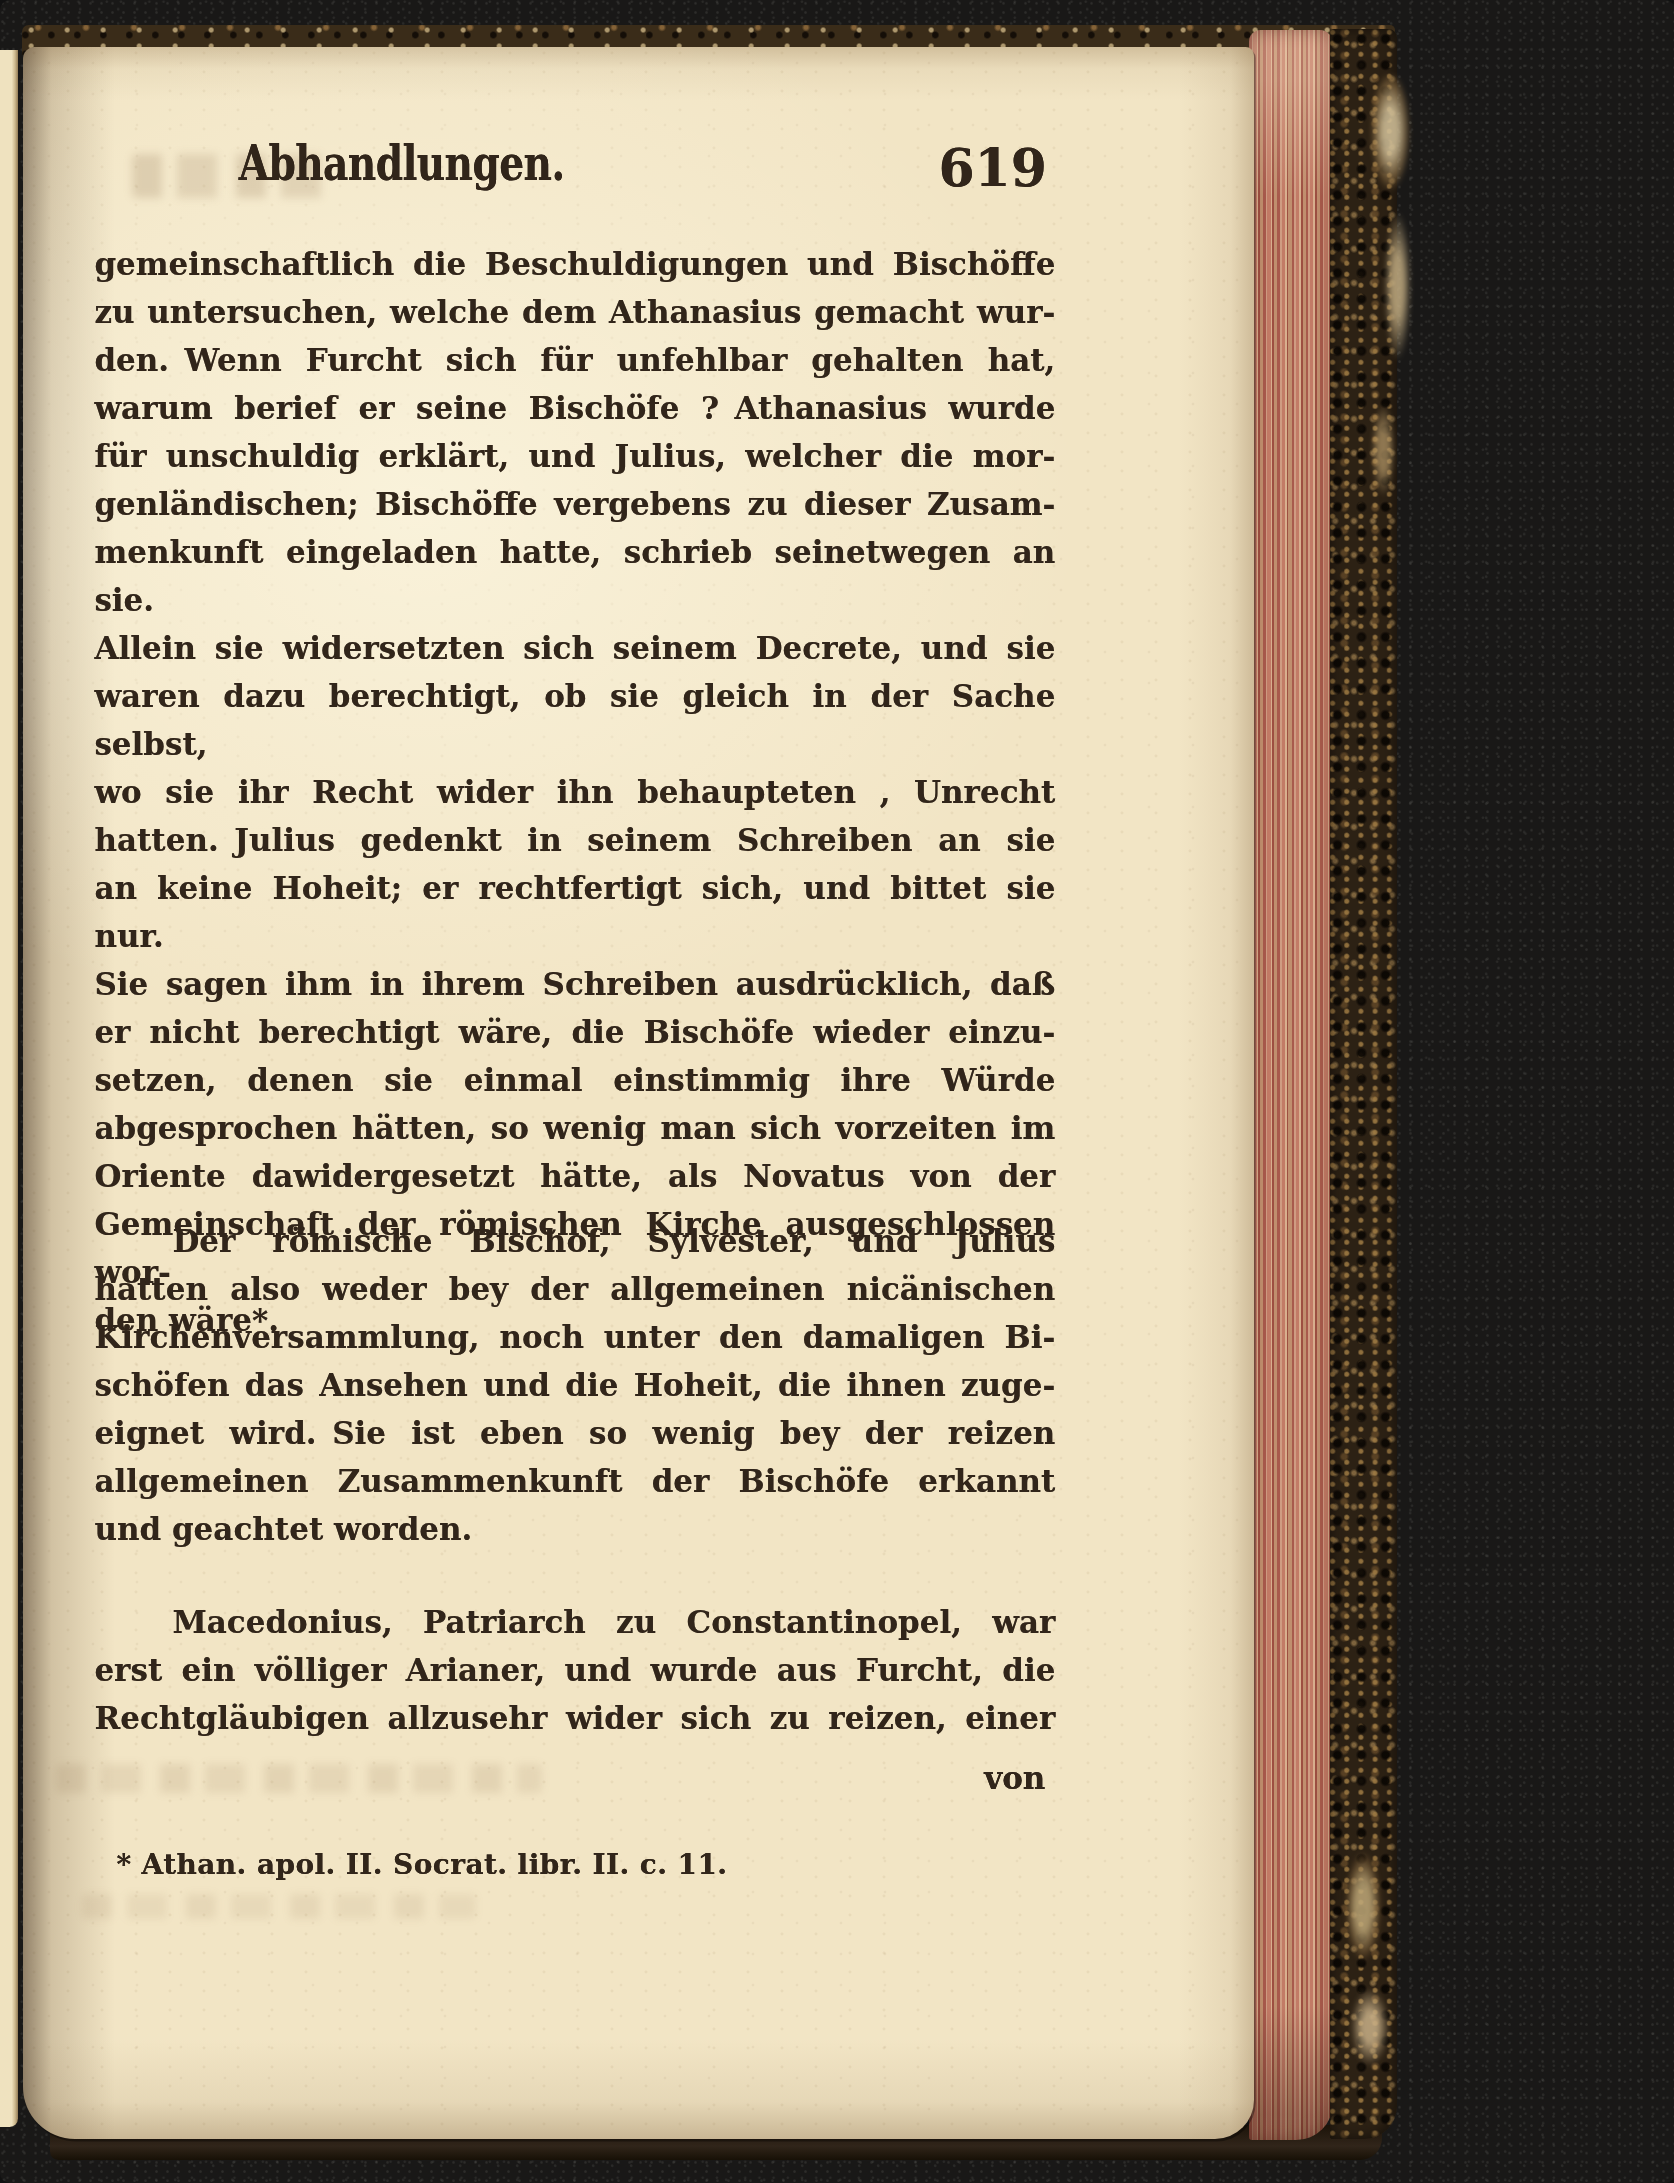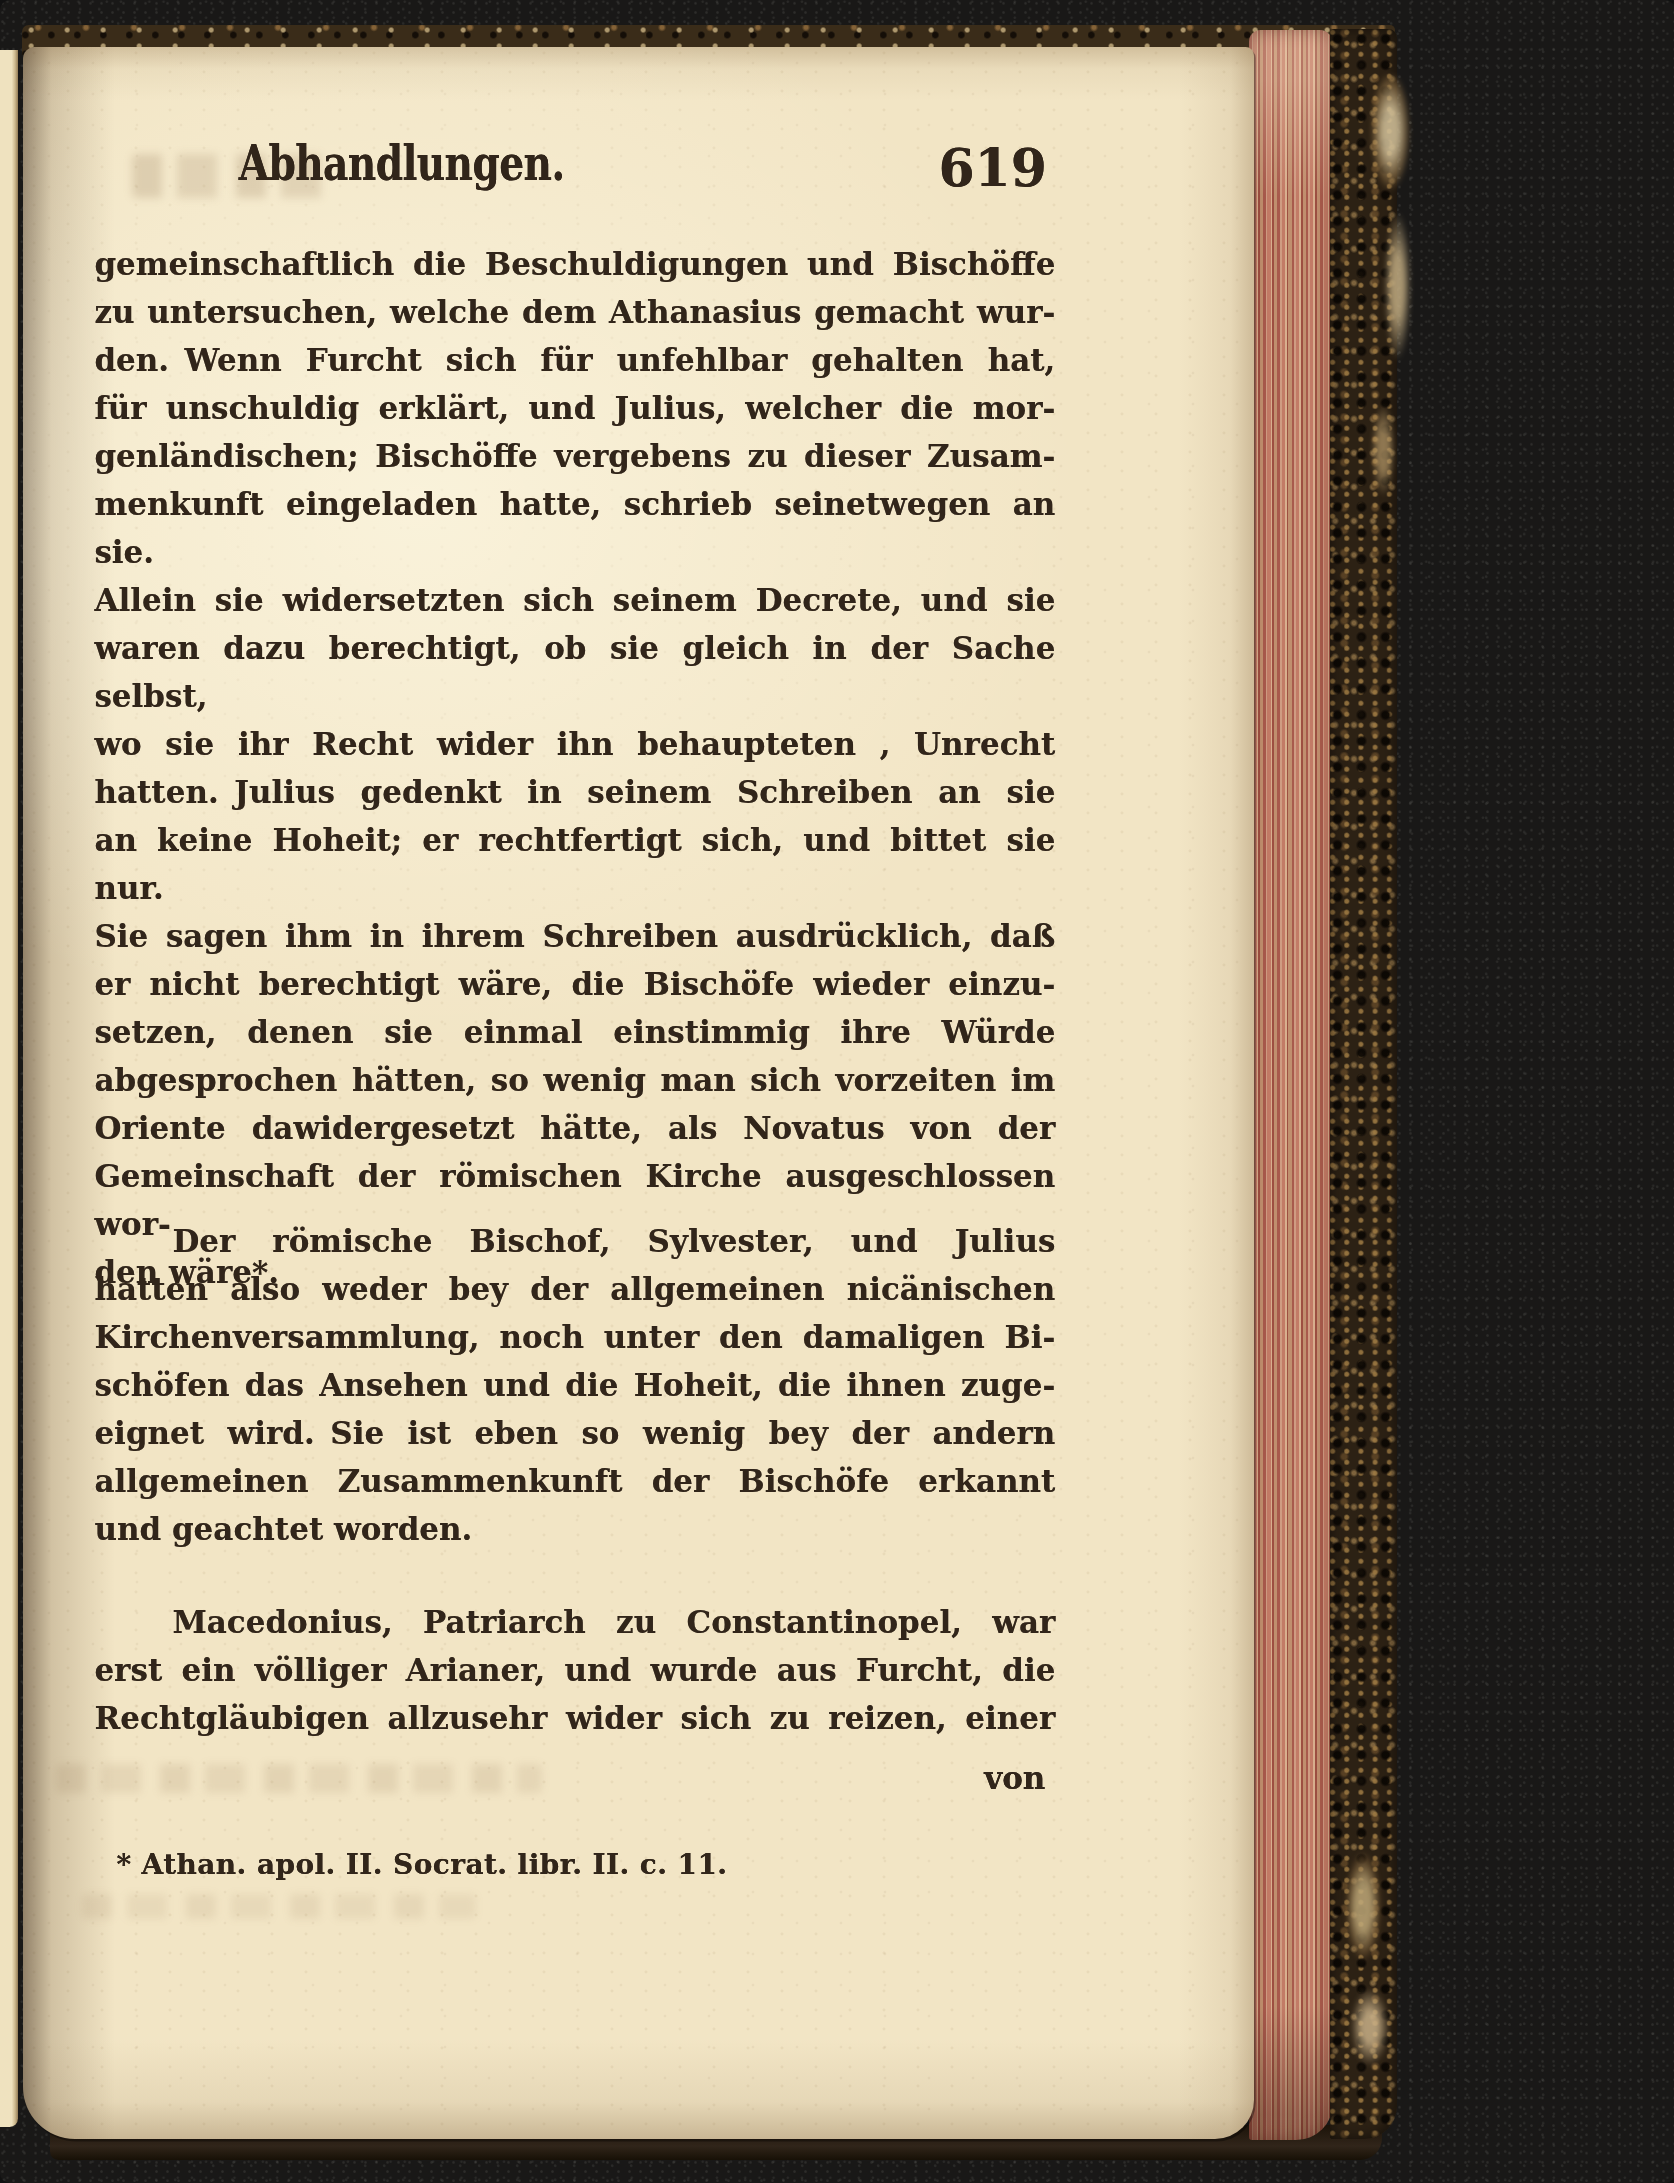--- a/index.html
+++ b/index.html
@@ -149,20 +149,21 @@
     <div class="textarea">
       <div class="header">
         <div class="running-title">Abhandlungen.</div>
         <div class="page-number">619</div>
       </div>
 
       <div class="para" style="top:193px">
           <div class="line">gemeinschaftlich die Beschuldigungen und Bischöffe</div>
           <div class="line">zu untersuchen, welche dem Athanasius gemacht wur-</div>
           <div class="line">den. Wenn Furcht sich für unfehlbar gehalten hat,</div>
+          <div class="line">warum berief er seine Bischöfe ? Athanasius wurde</div>
           <div class="line">für unschuldig erklärt, und Julius, welcher die mor-</div>
           <div class="line">genländischen; Bischöffe vergebens zu dieser Zusam-</div>
           <div class="line">menkunft eingeladen hatte, schrieb seinetwegen an sie.</div>
           <div class="line">Allein sie widersetzten sich seinem Decrete, und sie</div>
           <div class="line">waren dazu berechtigt, ob sie gleich in der Sache selbst,</div>
           <div class="line">wo sie ihr Recht wider ihn behaupteten , Unrecht</div>
           <div class="line">hatten. Julius gedenkt in seinem Schreiben an sie</div>
           <div class="line">an keine Hoheit; er rechtfertigt sich, und bittet sie nur.</div>
           <div class="line">Sie sagen ihm in ihrem Schreiben ausdrücklich, daß</div>
           <div class="line">er nicht berechtigt wäre, die Bischöfe wieder einzu-</div>
@@ -170,21 +171,21 @@
           <div class="line">abgesprochen hätten, so wenig man sich vorzeiten im</div>
           <div class="line">Oriente dawidergesetzt hätte, als Novatus von der</div>
           <div class="line">Gemeinschaft der römischen Kirche ausgeschlossen wor-</div>
           <div class="line end">den wäre*.</div>
         </div>
       <div class="para" style="top:1170px">
           <div class="line indent">Der römische Bischof, Sylvester, und Julius</div>
           <div class="line">hatten also weder bey der allgemeinen nicänischen</div>
           <div class="line">Kirchenversammlung, noch unter den damaligen Bi-</div>
           <div class="line">schöfen das Ansehen und die Hoheit, die ihnen zuge-</div>
-          <div class="line">eignet wird. Sie ist eben so wenig bey der andern</div>
+          <div class="line">eignet wird. Sie ist eben so wenig bey der reizen</div>
           <div class="line">allgemeinen Zusammenkunft der Bischöfe erkannt</div>
           <div class="line end">und geachtet worden.</div>
         </div>
       <div class="para" style="top:1551px">
           <div class="line indent">Macedonius, Patriarch zu Constantinopel, war</div>
           <div class="line">erst ein völliger Arianer, und wurde aus Furcht, die</div>
           <div class="line">Rechtgläubigen allzusehr wider sich zu reizen, einer</div>
         </div>
 
       <div class="catchword">von</div>

